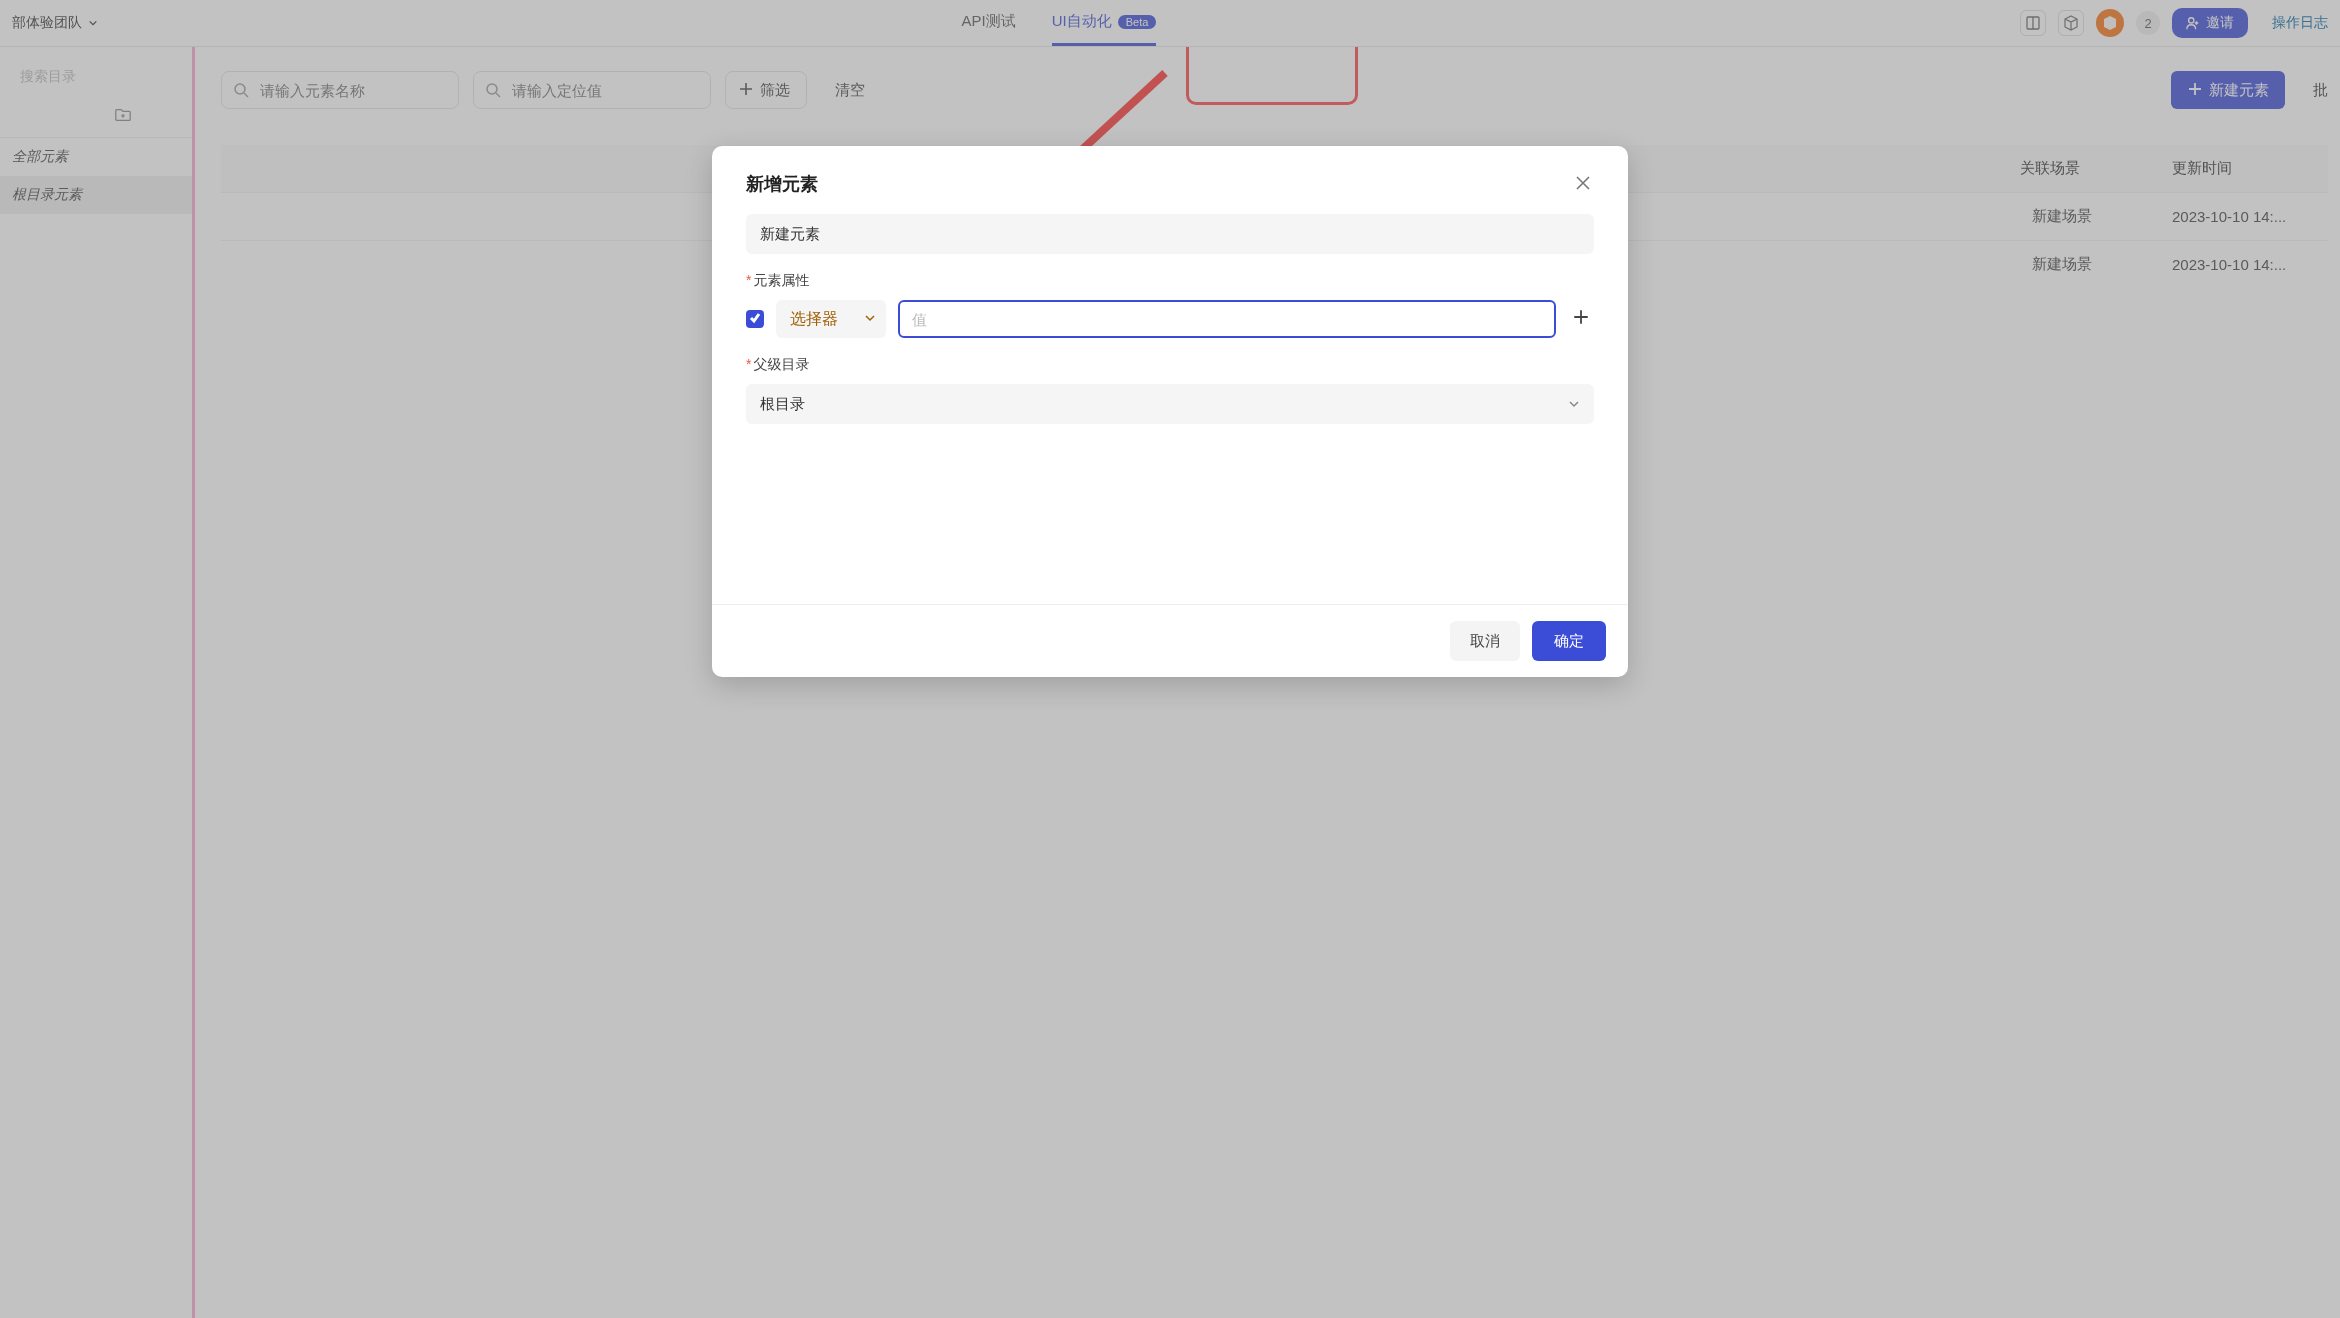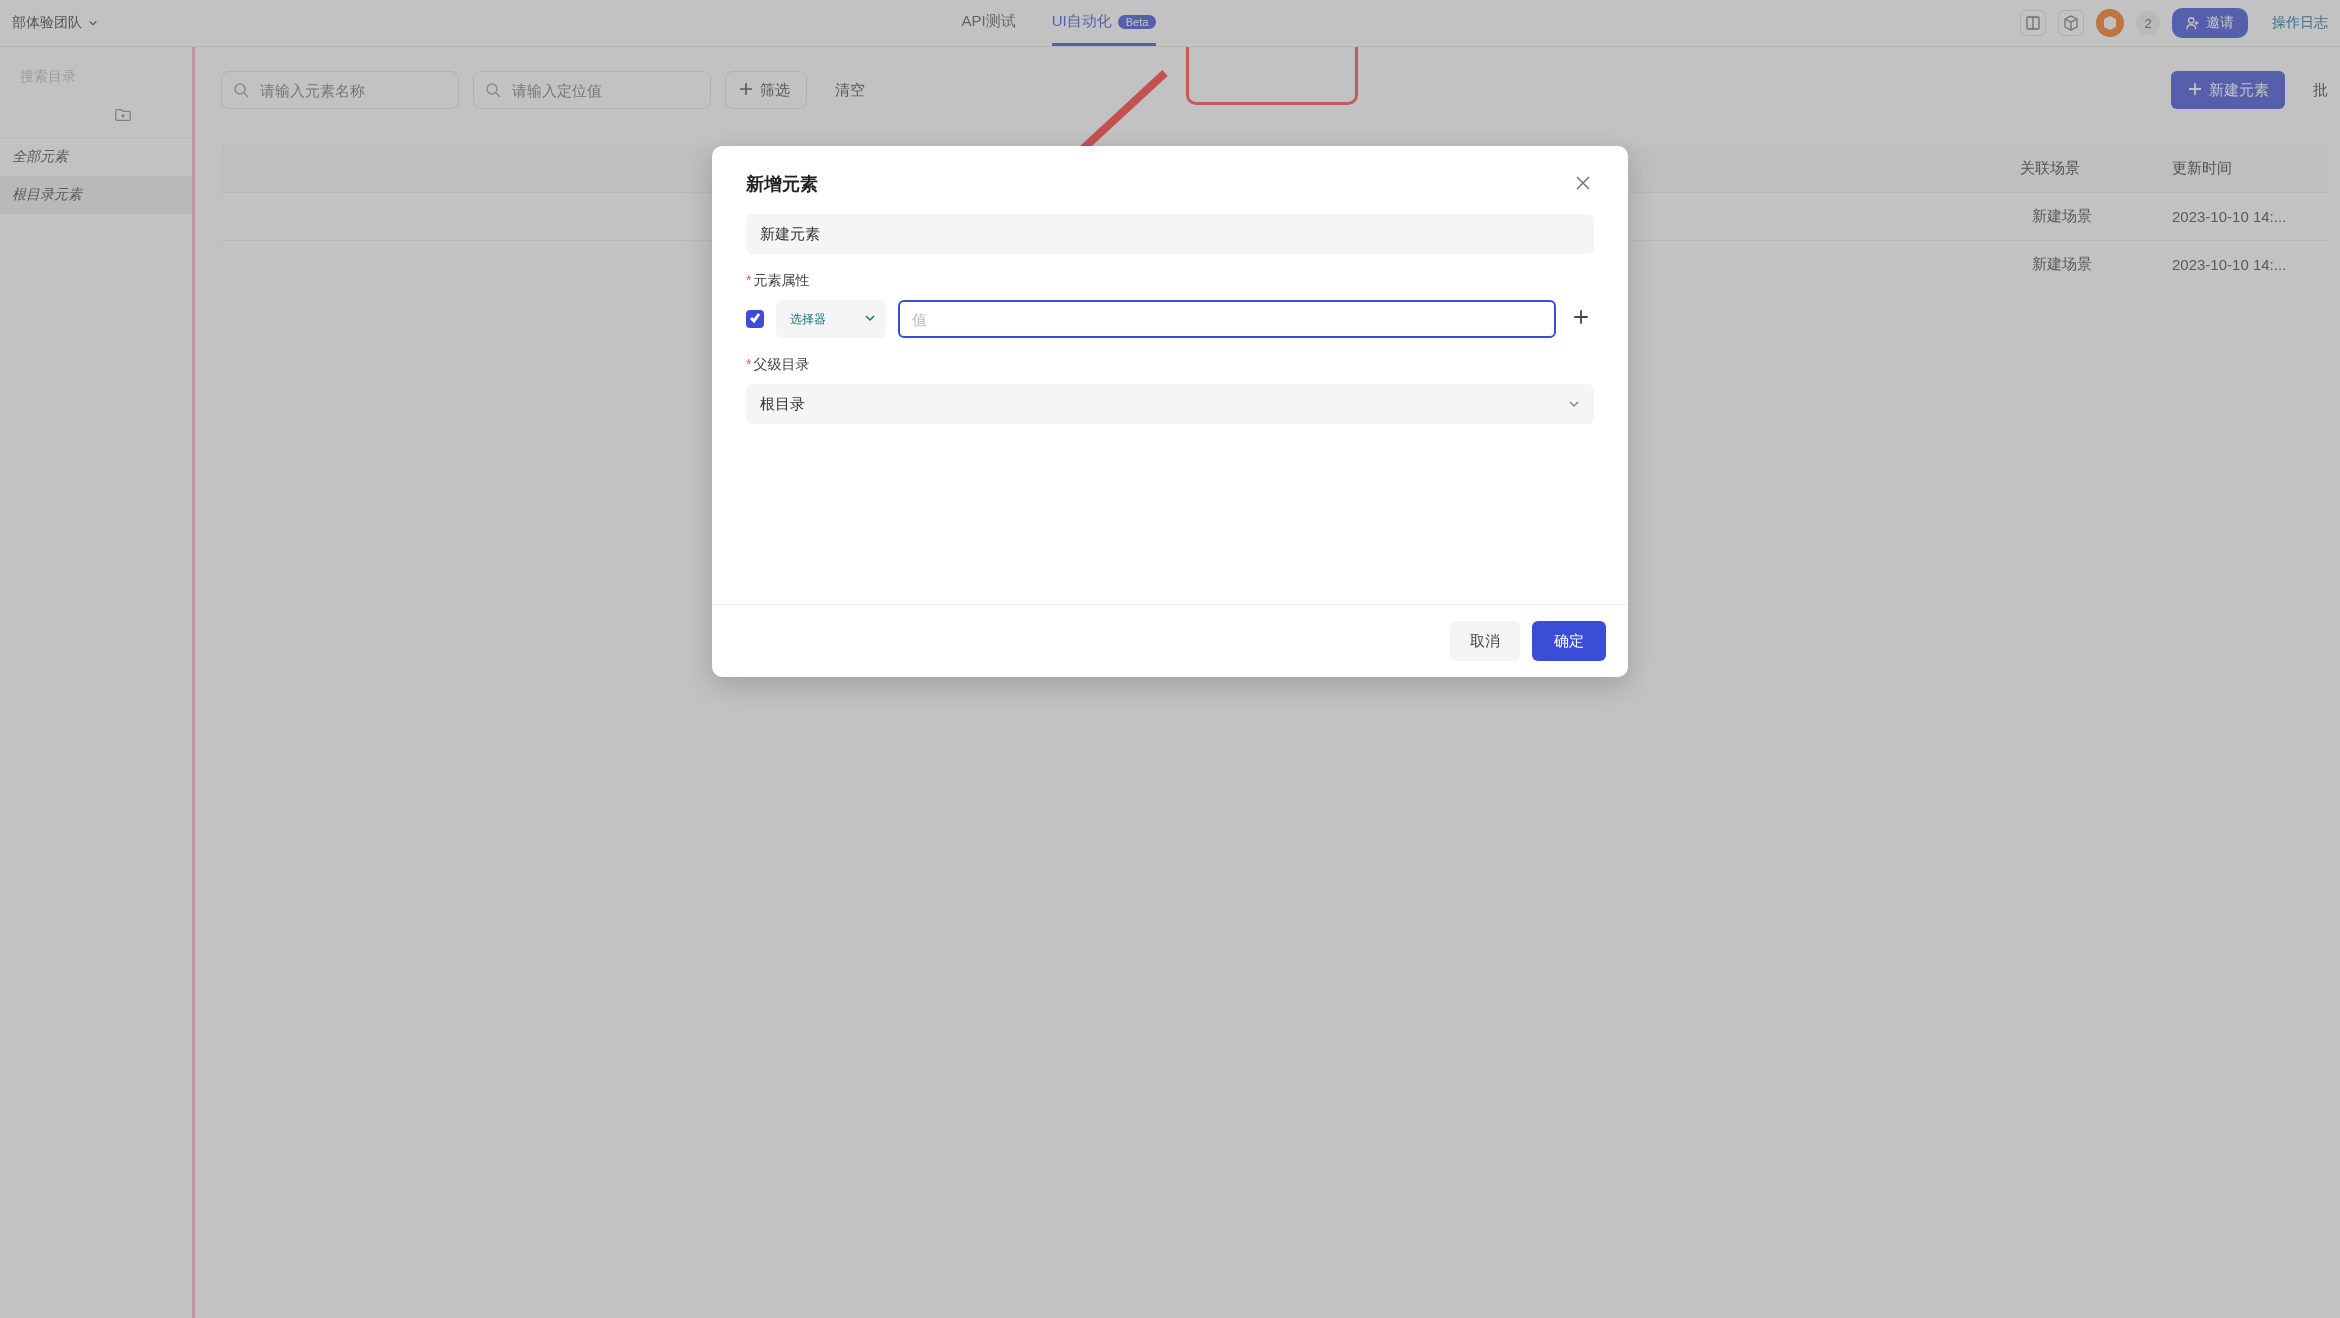--- a/index.html
+++ b/index.html
@@ -108,21 +108,21 @@
   width: 100%; height: 40px; border: none; background: #f5f5f6; border-radius: 6px;
   padding: 0 14px; font-size: 15px; color: #333; outline: none;
 }
 .txt-input::placeholder { color: #bbb; }
 .attr-row { display: flex; align-items: center; gap: 12px; }
 .chk { width: 18px; height: 18px; border-radius: 4px; background: #3b4cd6; display: flex; align-items: center; justify-content: center; cursor: pointer; }
 .chk svg { width: 12px; height: 12px; stroke: #fff; stroke-width: 3; fill: none; }
 .selector-dd {
   height: 38px; width: 110px; background: #f5f5f6; border-radius: 6px;
   display: flex; align-items: center; padding: 0 10px 0 14px; gap: 6px;
-  font-size: 12px; color: #0f766e; cursor: pointer;
+  font-size: 16px; color: #a16207; cursor: pointer;
 }
 .selector-dd .caret { margin-left: auto; }
 .val-input {
   flex: 1; height: 38px; border: 2px solid #3b4cd6; border-radius: 6px;
   padding: 0 12px; font-size: 15px; outline: none; background: #fff;
 }
 .val-input::placeholder { color: #bbb; }
 .add-attr { width: 26px; height: 26px; display: flex; align-items: center; justify-content: center; color: #444; cursor: pointer; }
 .parent-dd {
   width: 100%; height: 40px; background: #f5f5f6; border-radius: 6px;

